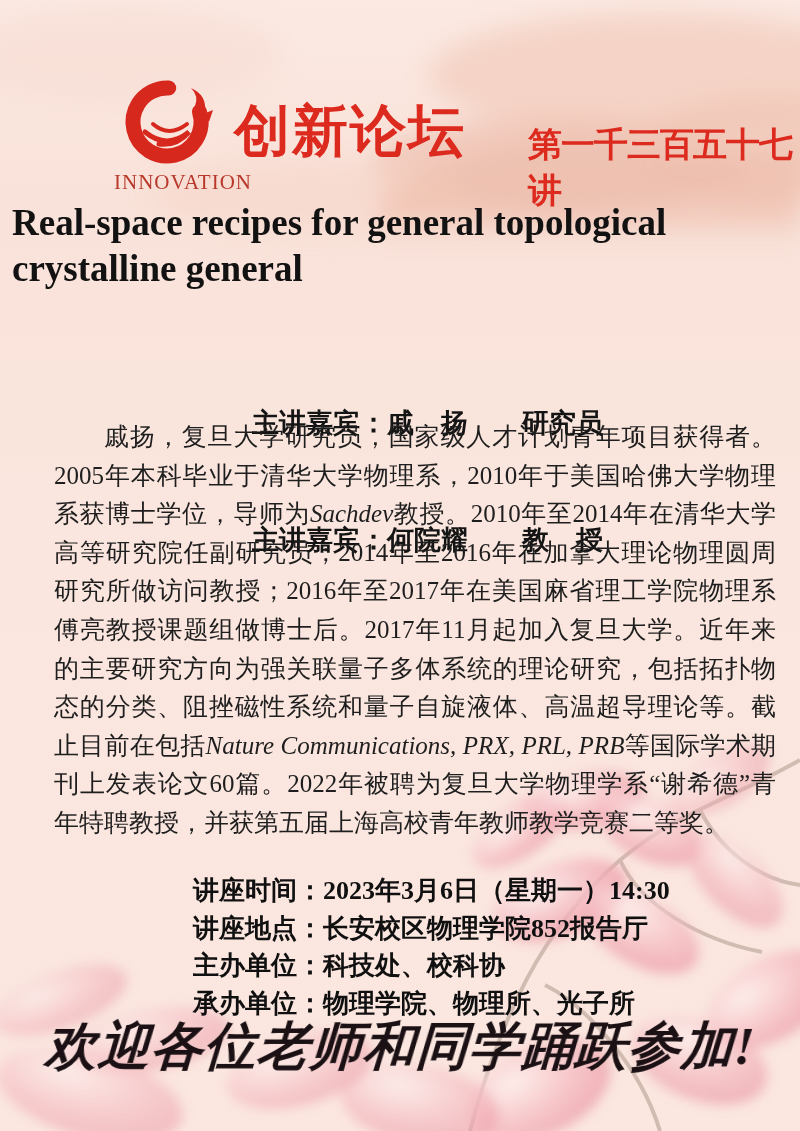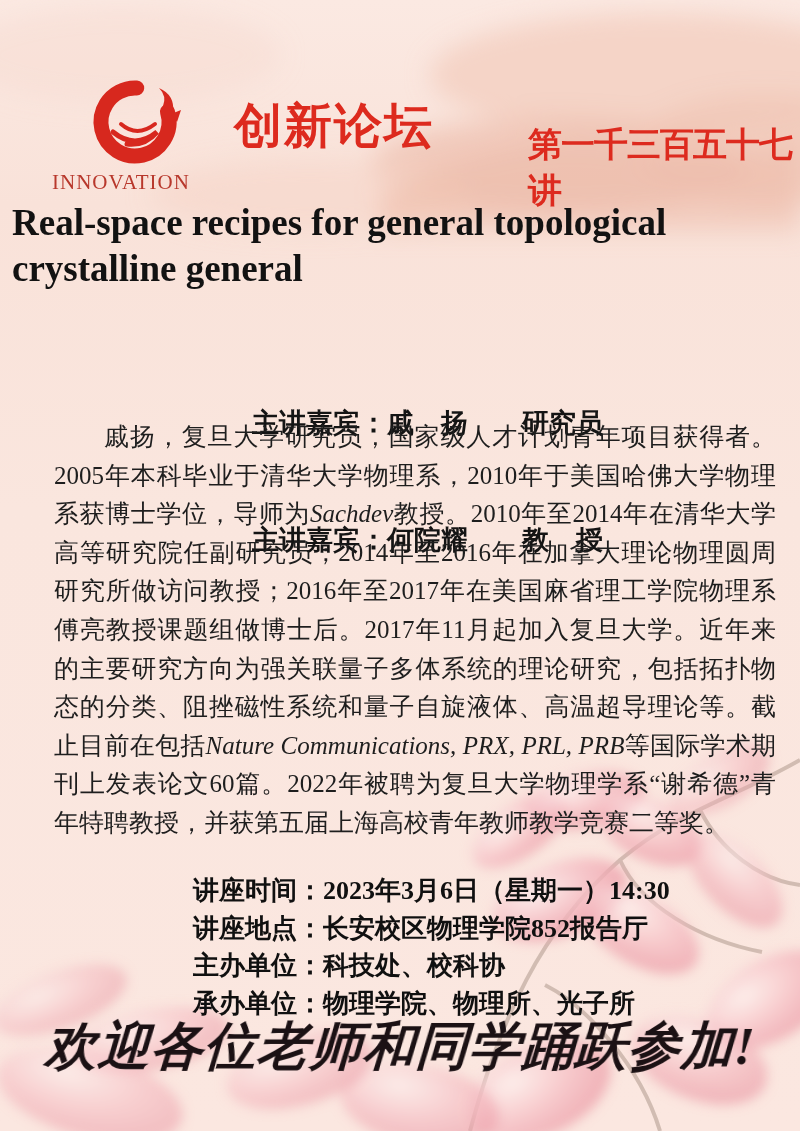--- a/index.html
+++ b/index.html
@@ -10,30 +10,30 @@
   }
   .poster{
     position:relative;
     width:800px;height:1131px;
     overflow:hidden;
     background:linear-gradient(180deg,#fbe9e2 0%,#f9e2d9 18%,#fae6de 45%,#fbe7e0 100%);
   }
   .bg-art{position:absolute;top:0;left:0;pointer-events:none;}
 
   
-  .logo{position:absolute;left:52px;top:74px;width:168px;text-align:left;}
+  .logo{position:absolute;left:84px;top:74px;width:168px;text-align:right;}
   .logo-mark{display:block;margin:0 auto;}
   .logo-word{
     font-family:"Liberation Serif","DejaVu Serif",serif;
     font-size:21px;letter-spacing:1px;color:#b8382c;margin-top:2px;
   }
   .forum-title{
     position:absolute;left:234px;top:94px;
     font-family:Liberation Serif, serif;
-    font-size:48px;font-weight:900;letter-spacing:2px;
+    font-size:56px;font-weight:900;letter-spacing:2px;
     color:var(--accent,#dd2a1e);
   }
   .lecture-no{
     position:absolute;left:528px;top:122px;
     font-family:"Liberation Sans","DejaVu Sans",sans-serif;
     font-size:34px;font-weight:800;letter-spacing:-1px;
     color:var(--accent,#dd2a1e);
   }
 
   

